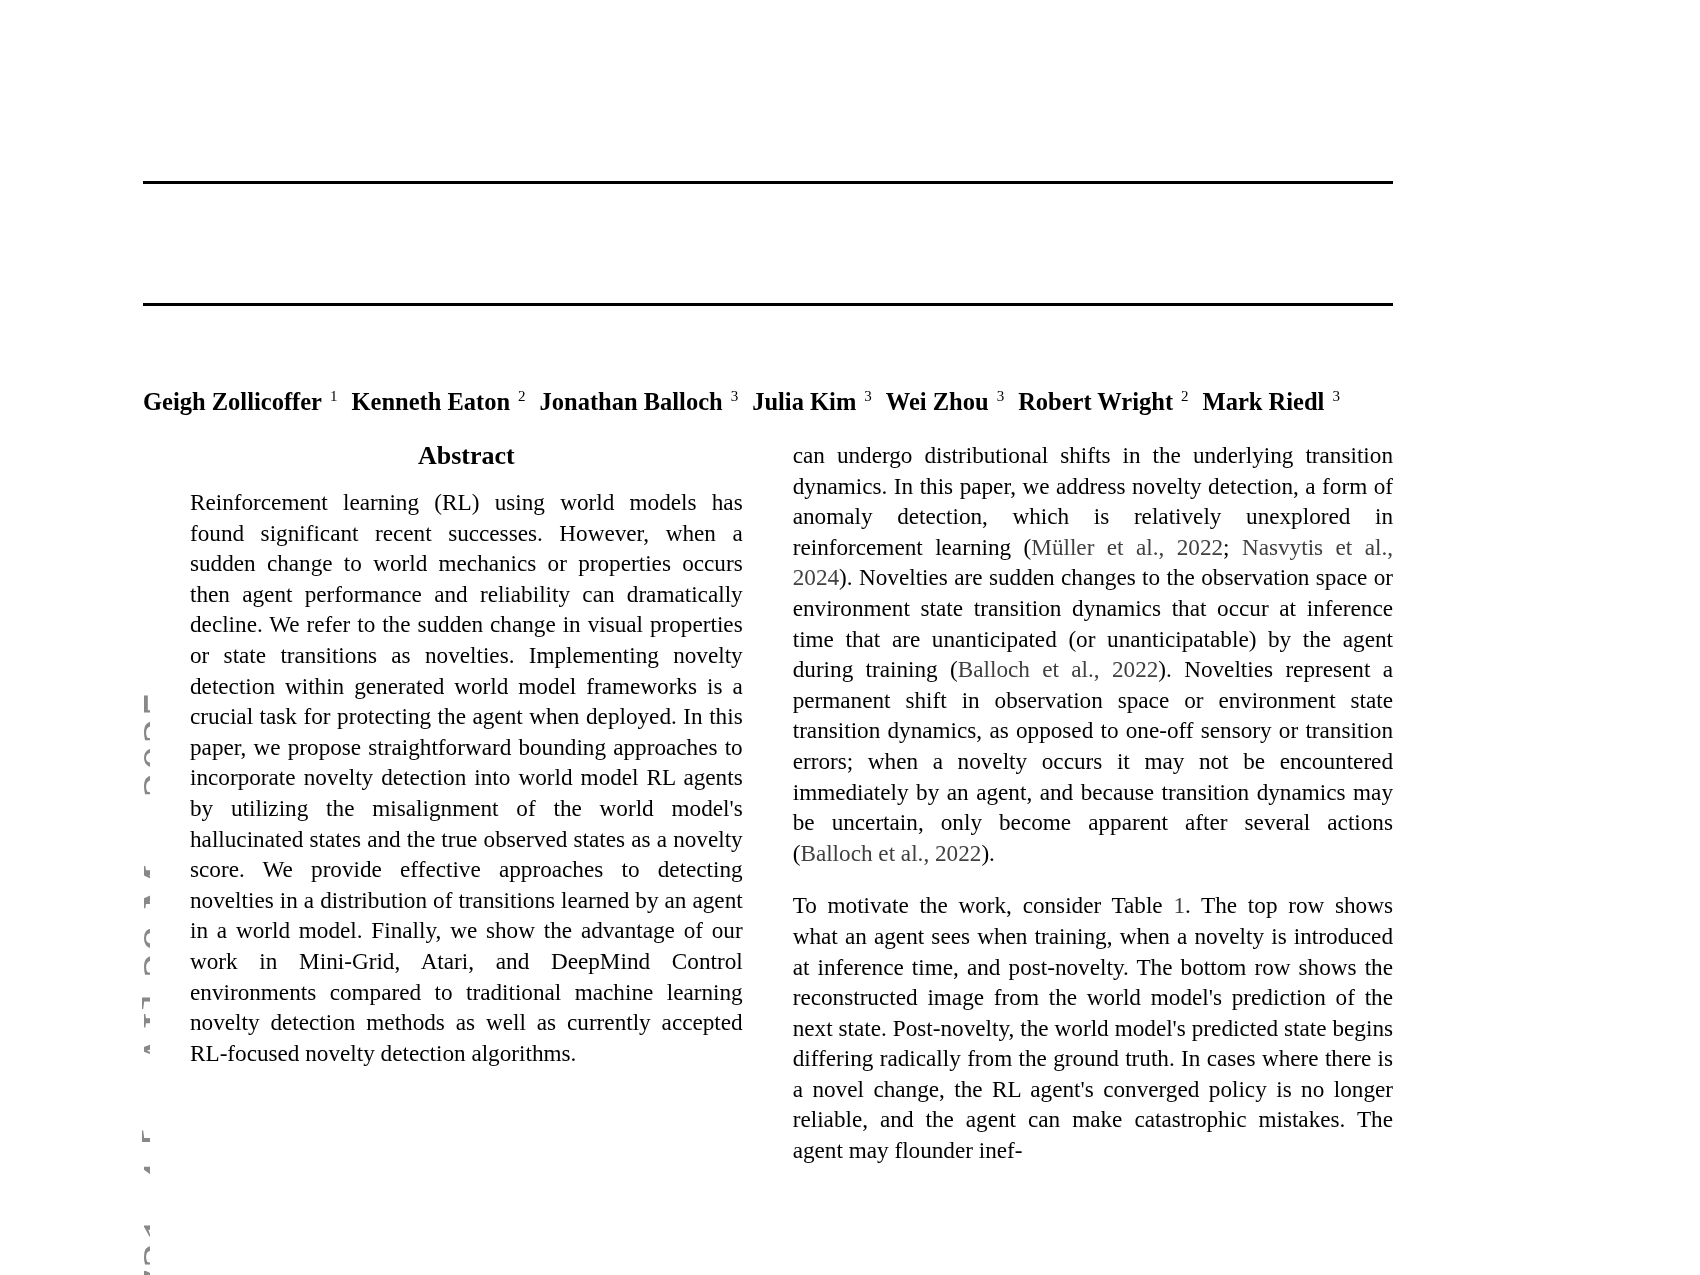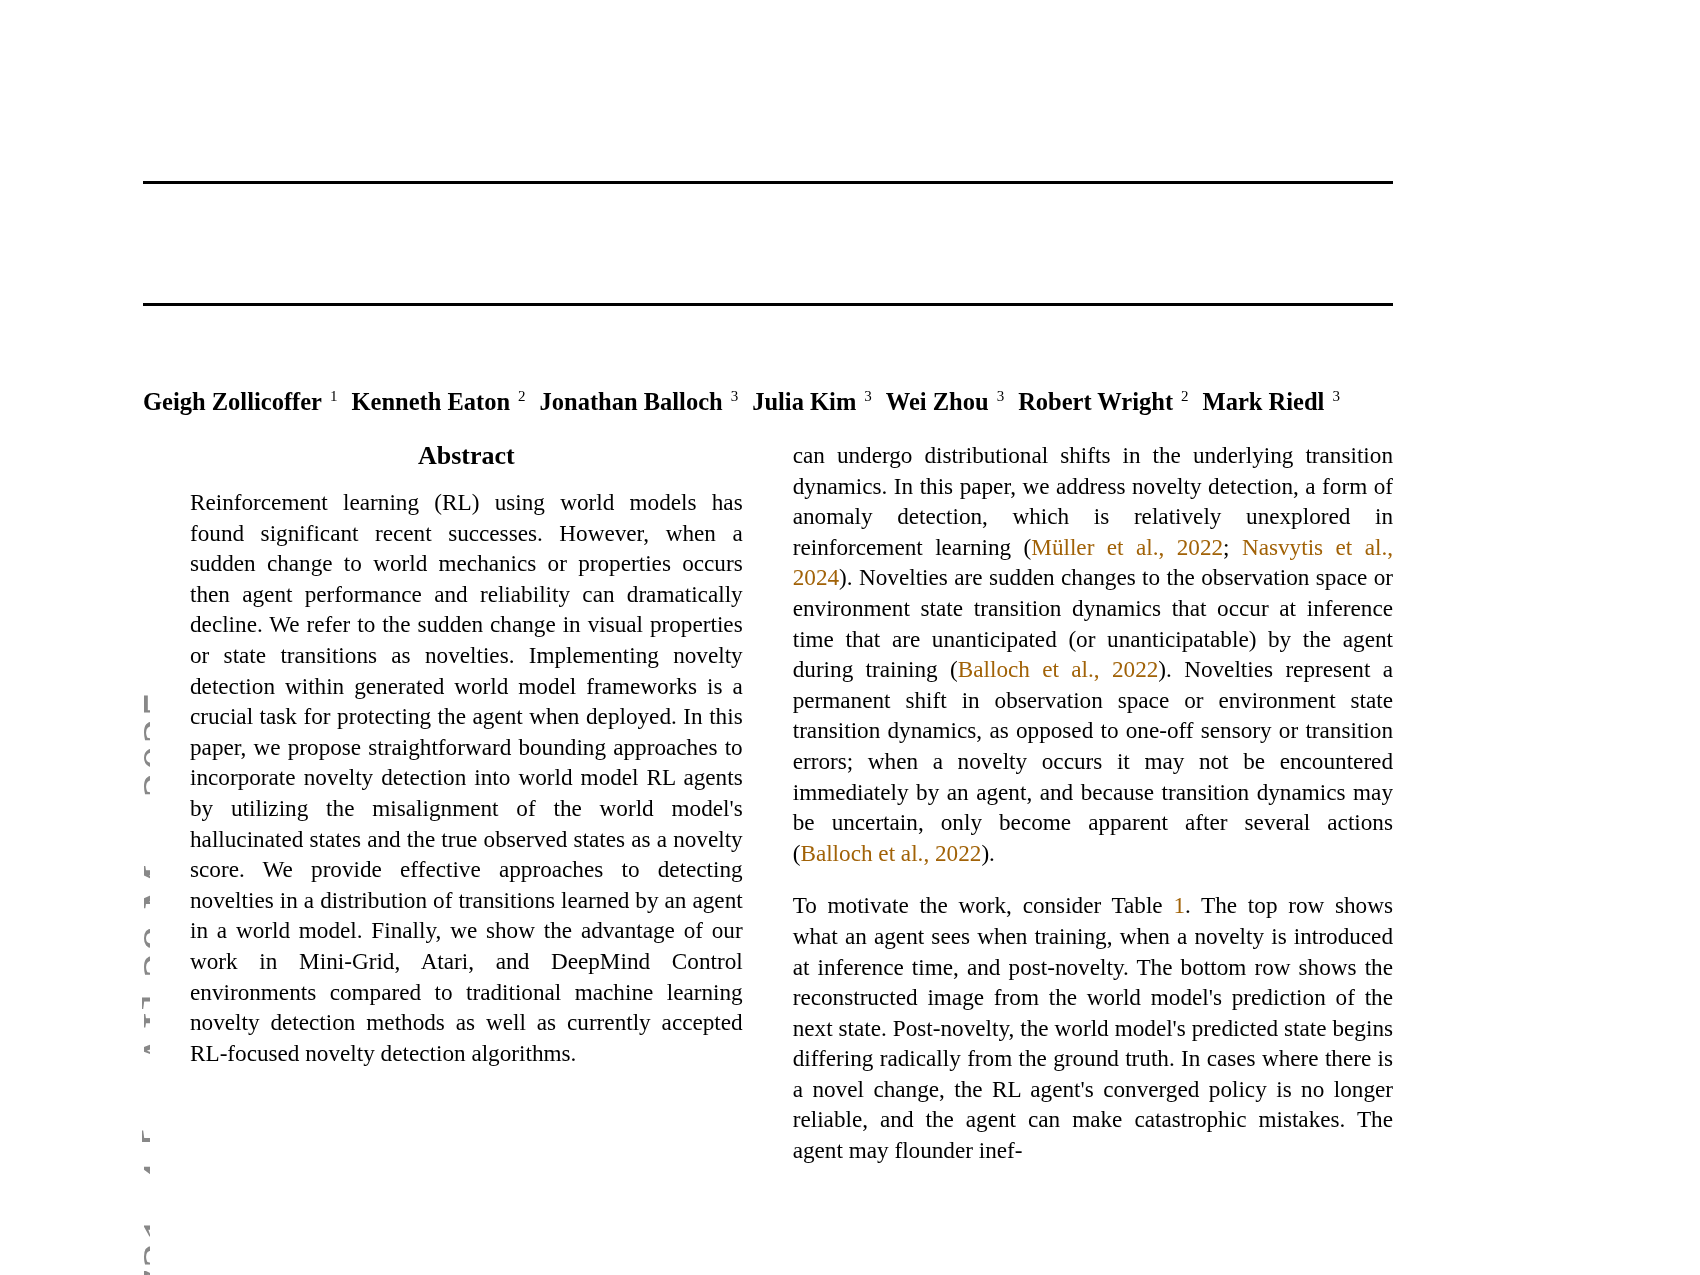--- a/index.html
+++ b/index.html
@@ -112,21 +112,21 @@
     font-size: 26px;
     font-weight: bold;
     margin: 0 0 15px 0;
     line-height: 32px;
   }
 
   p.para { margin: 0 0 22px 0; text-align: justify; }
   p.para:last-child { margin-bottom: 0; }
 
   .it { }
-  .lnk { color: #a16207; }
+  .lnk { color: #404040; }
 </style>
 </head>
 <body>
 
 <div id="arxiv-stamp">
   <div class="stamp-text">08731v4  [cs.AI]  28 May 2025</div>
 </div>
 
 <div id="page">
 

